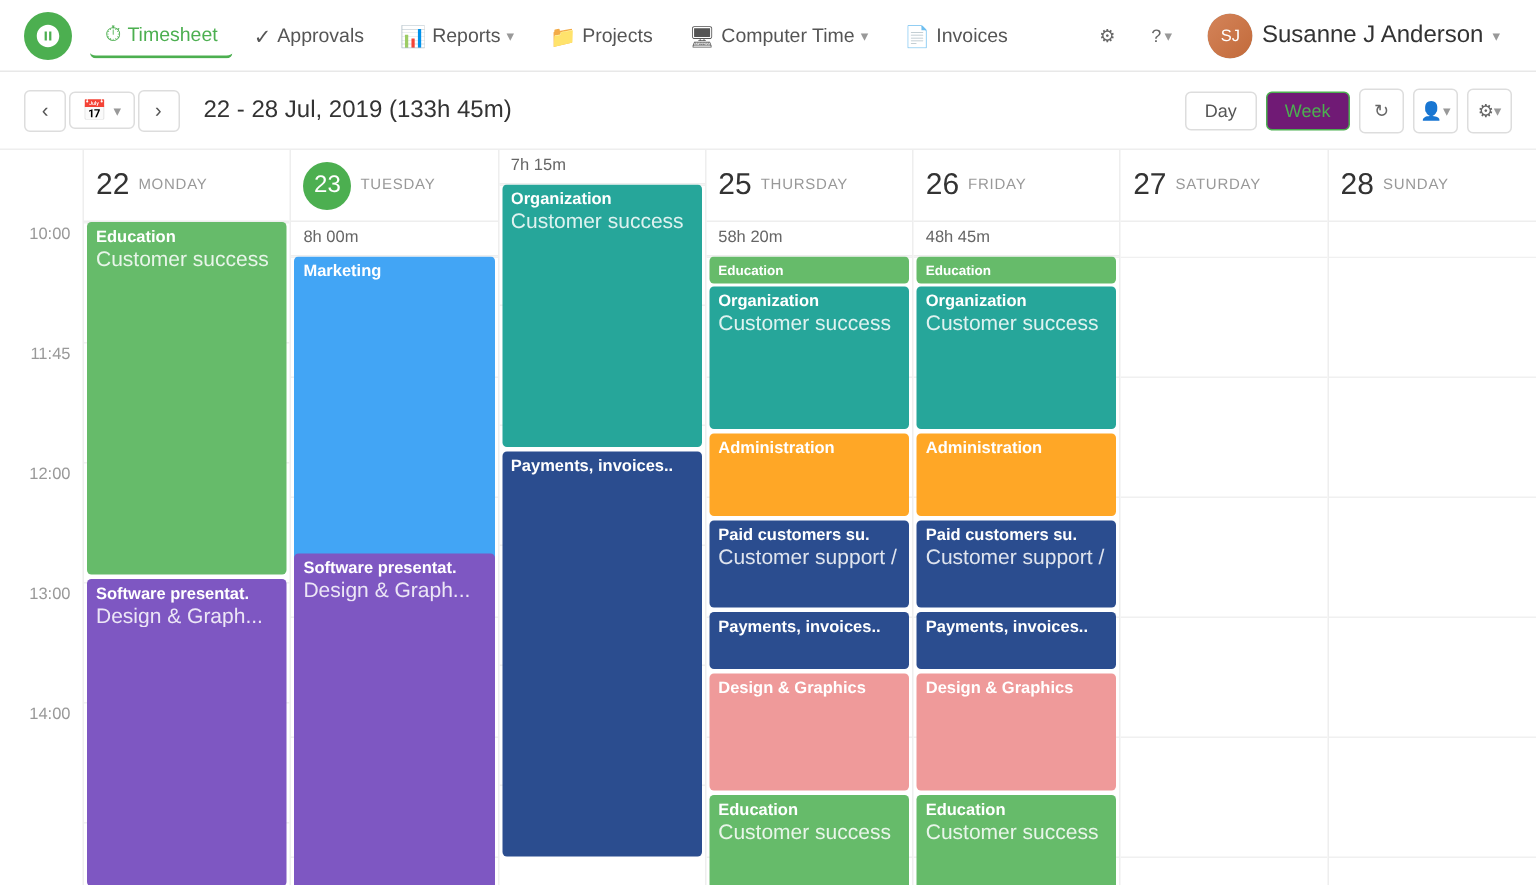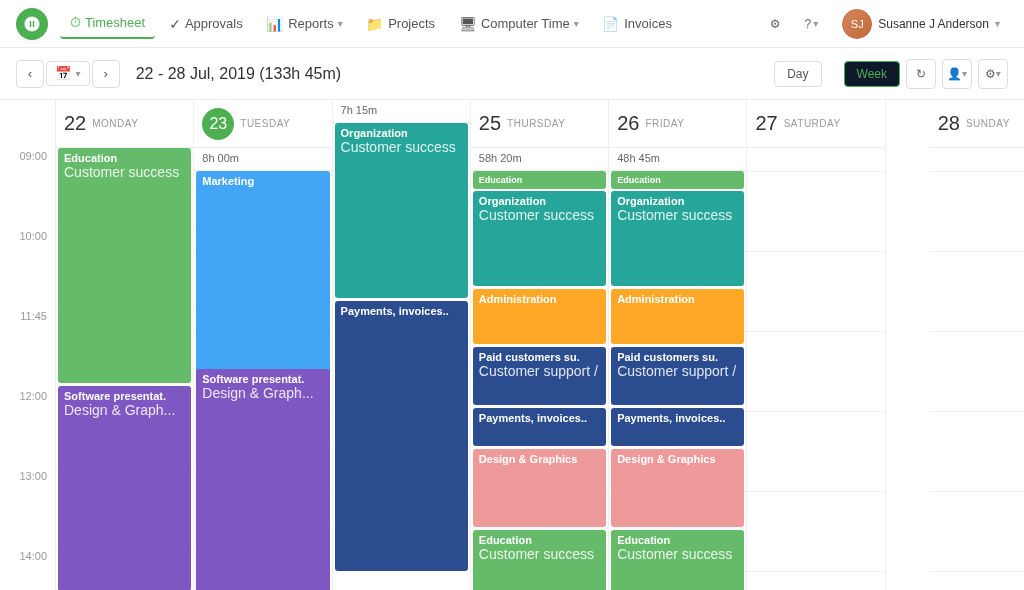--- a/index.html
+++ b/index.html
@@ -20,31 +20,31 @@
     .chevron { font-size: 10px; color: #999; }
 
     
     .toolbar { display: flex; align-items: center; height: 52px; padding: 0 16px; border-bottom: 1px solid #eee; gap: 8px; }
     .nav-arrows { display: flex; align-items: center; gap: 2px; }
     .arrow-btn { border: 1px solid #ddd; background: white; border-radius: 4px; width: 28px; height: 28px; display: flex; align-items: center; justify-content: center; cursor: pointer; color: #555; }
     .cal-btn { border: 1px solid #ddd; background: white; border-radius: 4px; padding: 4px 8px; display: flex; align-items: center; gap: 4px; cursor: pointer; color: #555; }
     .date-range { font-size: 16px; font-weight: 500; color: #333; margin-left: 8px; }
     .toolbar-right { margin-left: auto; display: flex; align-items: center; gap: 6px; }
     .view-btn { border: 1px solid #ddd; background: white; border-radius: 4px; padding: 5px 12px; cursor: pointer; color: #555; font-size: 12px; }
-    .view-btn.active { background: #0f172a; border-color: #4caf50; color: #4caf50; font-weight: 500; margin-left: 16px; }
+    .view-btn.active { background: #701a75; border-color: #4caf50; color: #4caf50; font-weight: 500; }
     .icon-action { border: 1px solid #ddd; background: white; border-radius: 4px; width: 30px; height: 30px; display: flex; align-items: center; justify-content: center; cursor: pointer; color: #666; }
 
     
     .calendar-container { display: flex; height: calc(590px - 48px - 52px); overflow: hidden; }
     .time-col { width: 56px; flex-shrink: 0; border-right: 1px solid #eee; padding-top: 48px; }
     .time-slot { height: 80px; display: flex; align-items: flex-start; justify-content: flex-end; padding-right: 8px; padding-top: 2px; color: #999; font-size: 11px; }
     
     .days-grid { flex: 1; display: grid; grid-template-columns: repeat(7, 1fr); overflow: hidden; }
     .day-col { border-right: 1px solid #eee; display: flex; flex-direction: column; }
-    .day-col:last-child { border-right: none; margin-left: 44px; }
+    .day-col:last-child { border-right: none; }
     .day-header { height: 48px; display: flex; align-items: center; padding: 0 8px; gap: 6px; border-bottom: 1px solid #eee; flex-shrink: 0; }
     .day-num { font-size: 20px; font-weight: 300; color: #333; }
     .day-num.today { background: #4caf50; color: white; border-radius: 50%; width: 32px; height: 32px; display: flex; align-items: center; justify-content: center; font-size: 16px; font-weight: 500; }
     .day-name { font-size: 10px; color: #999; text-transform: uppercase; letter-spacing: 0.5px; }
     .day-hours { font-size: 11px; color: #666; padding: 4px 8px 6px; border-bottom: 1px solid #eee; flex-shrink: 0; }
     
     .day-events { flex: 1; position: relative; overflow: hidden; }
     .hour-line { position: absolute; left: 0; right: 0; border-top: 1px solid #f0f0f0; }
     
     
@@ -106,21 +106,21 @@
     </div>
     <div class="icon-btn">
       <span>?</span>
       <span class="chevron">▾</span>
     </div>
     <div class="user-area">
       <div class="avatar">
 
         <div style="width:30px;height:30px;border-radius:50%;background:linear-gradient(135deg,#d4845a,#c26a3a);display:flex;align-items:center;justify-content:center;color:white;font-size:11px;">SJ</div>
       </div>
-      <span style="font-size:12px;color:#333;">Susanne J Anderson</span>
+      <span style="font-size:16px;color:#333;">Susanne J Anderson</span>
       <span class="chevron">▾</span>
     </div>
   </div>
 </nav>
 
 <div class="toolbar">
   <div class="nav-arrows">
     <button class="arrow-btn">‹</button>
     <button class="cal-btn">
       <span>📅</span>
@@ -143,21 +143,20 @@
     <div class="icon-action">
       <span>⚙</span>
       <span class="chevron">▾</span>
     </div>
   </div>
 </div>
 
 <div class="calendar-container">
 
   <div class="time-col">
-    <div class="time-slot">09:00</div>
     <div class="time-slot">10:00</div>
     <div class="time-slot">11:45</div>
     <div class="time-slot">12:00</div>
     <div class="time-slot">13:00</div>
     <div class="time-slot">14:00</div>
 
   </div>
 
   <div class="days-grid">
 

